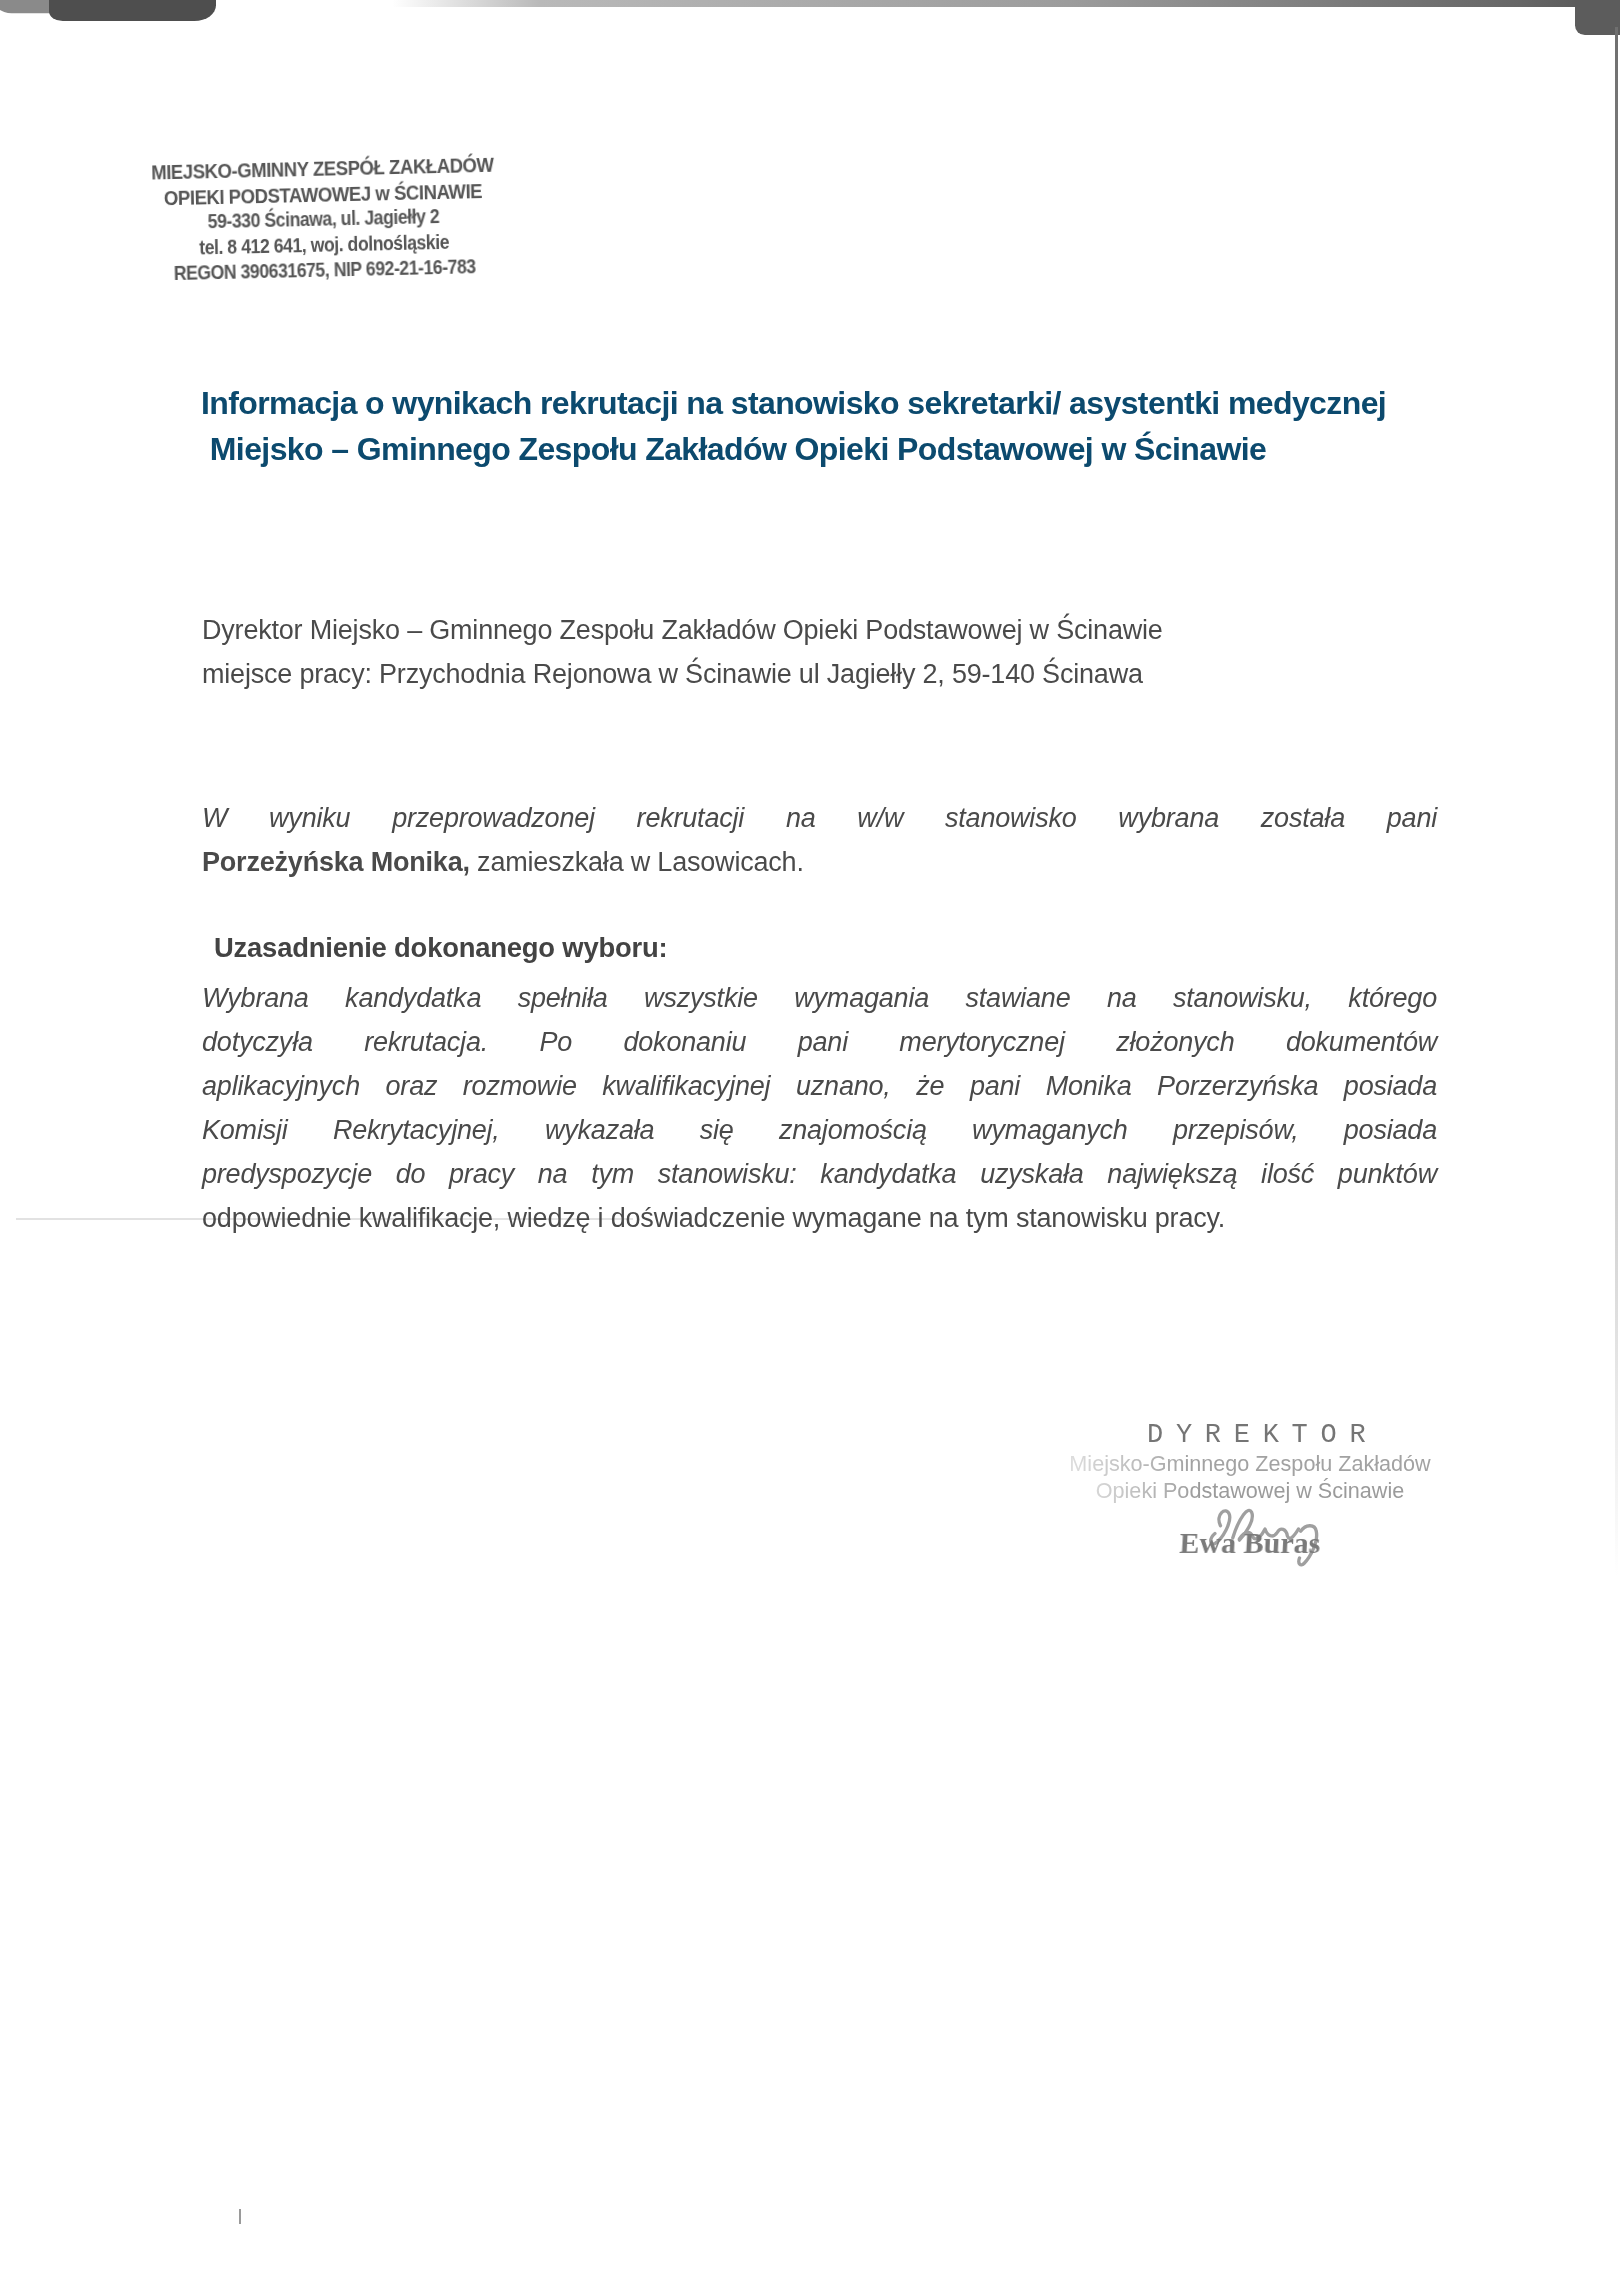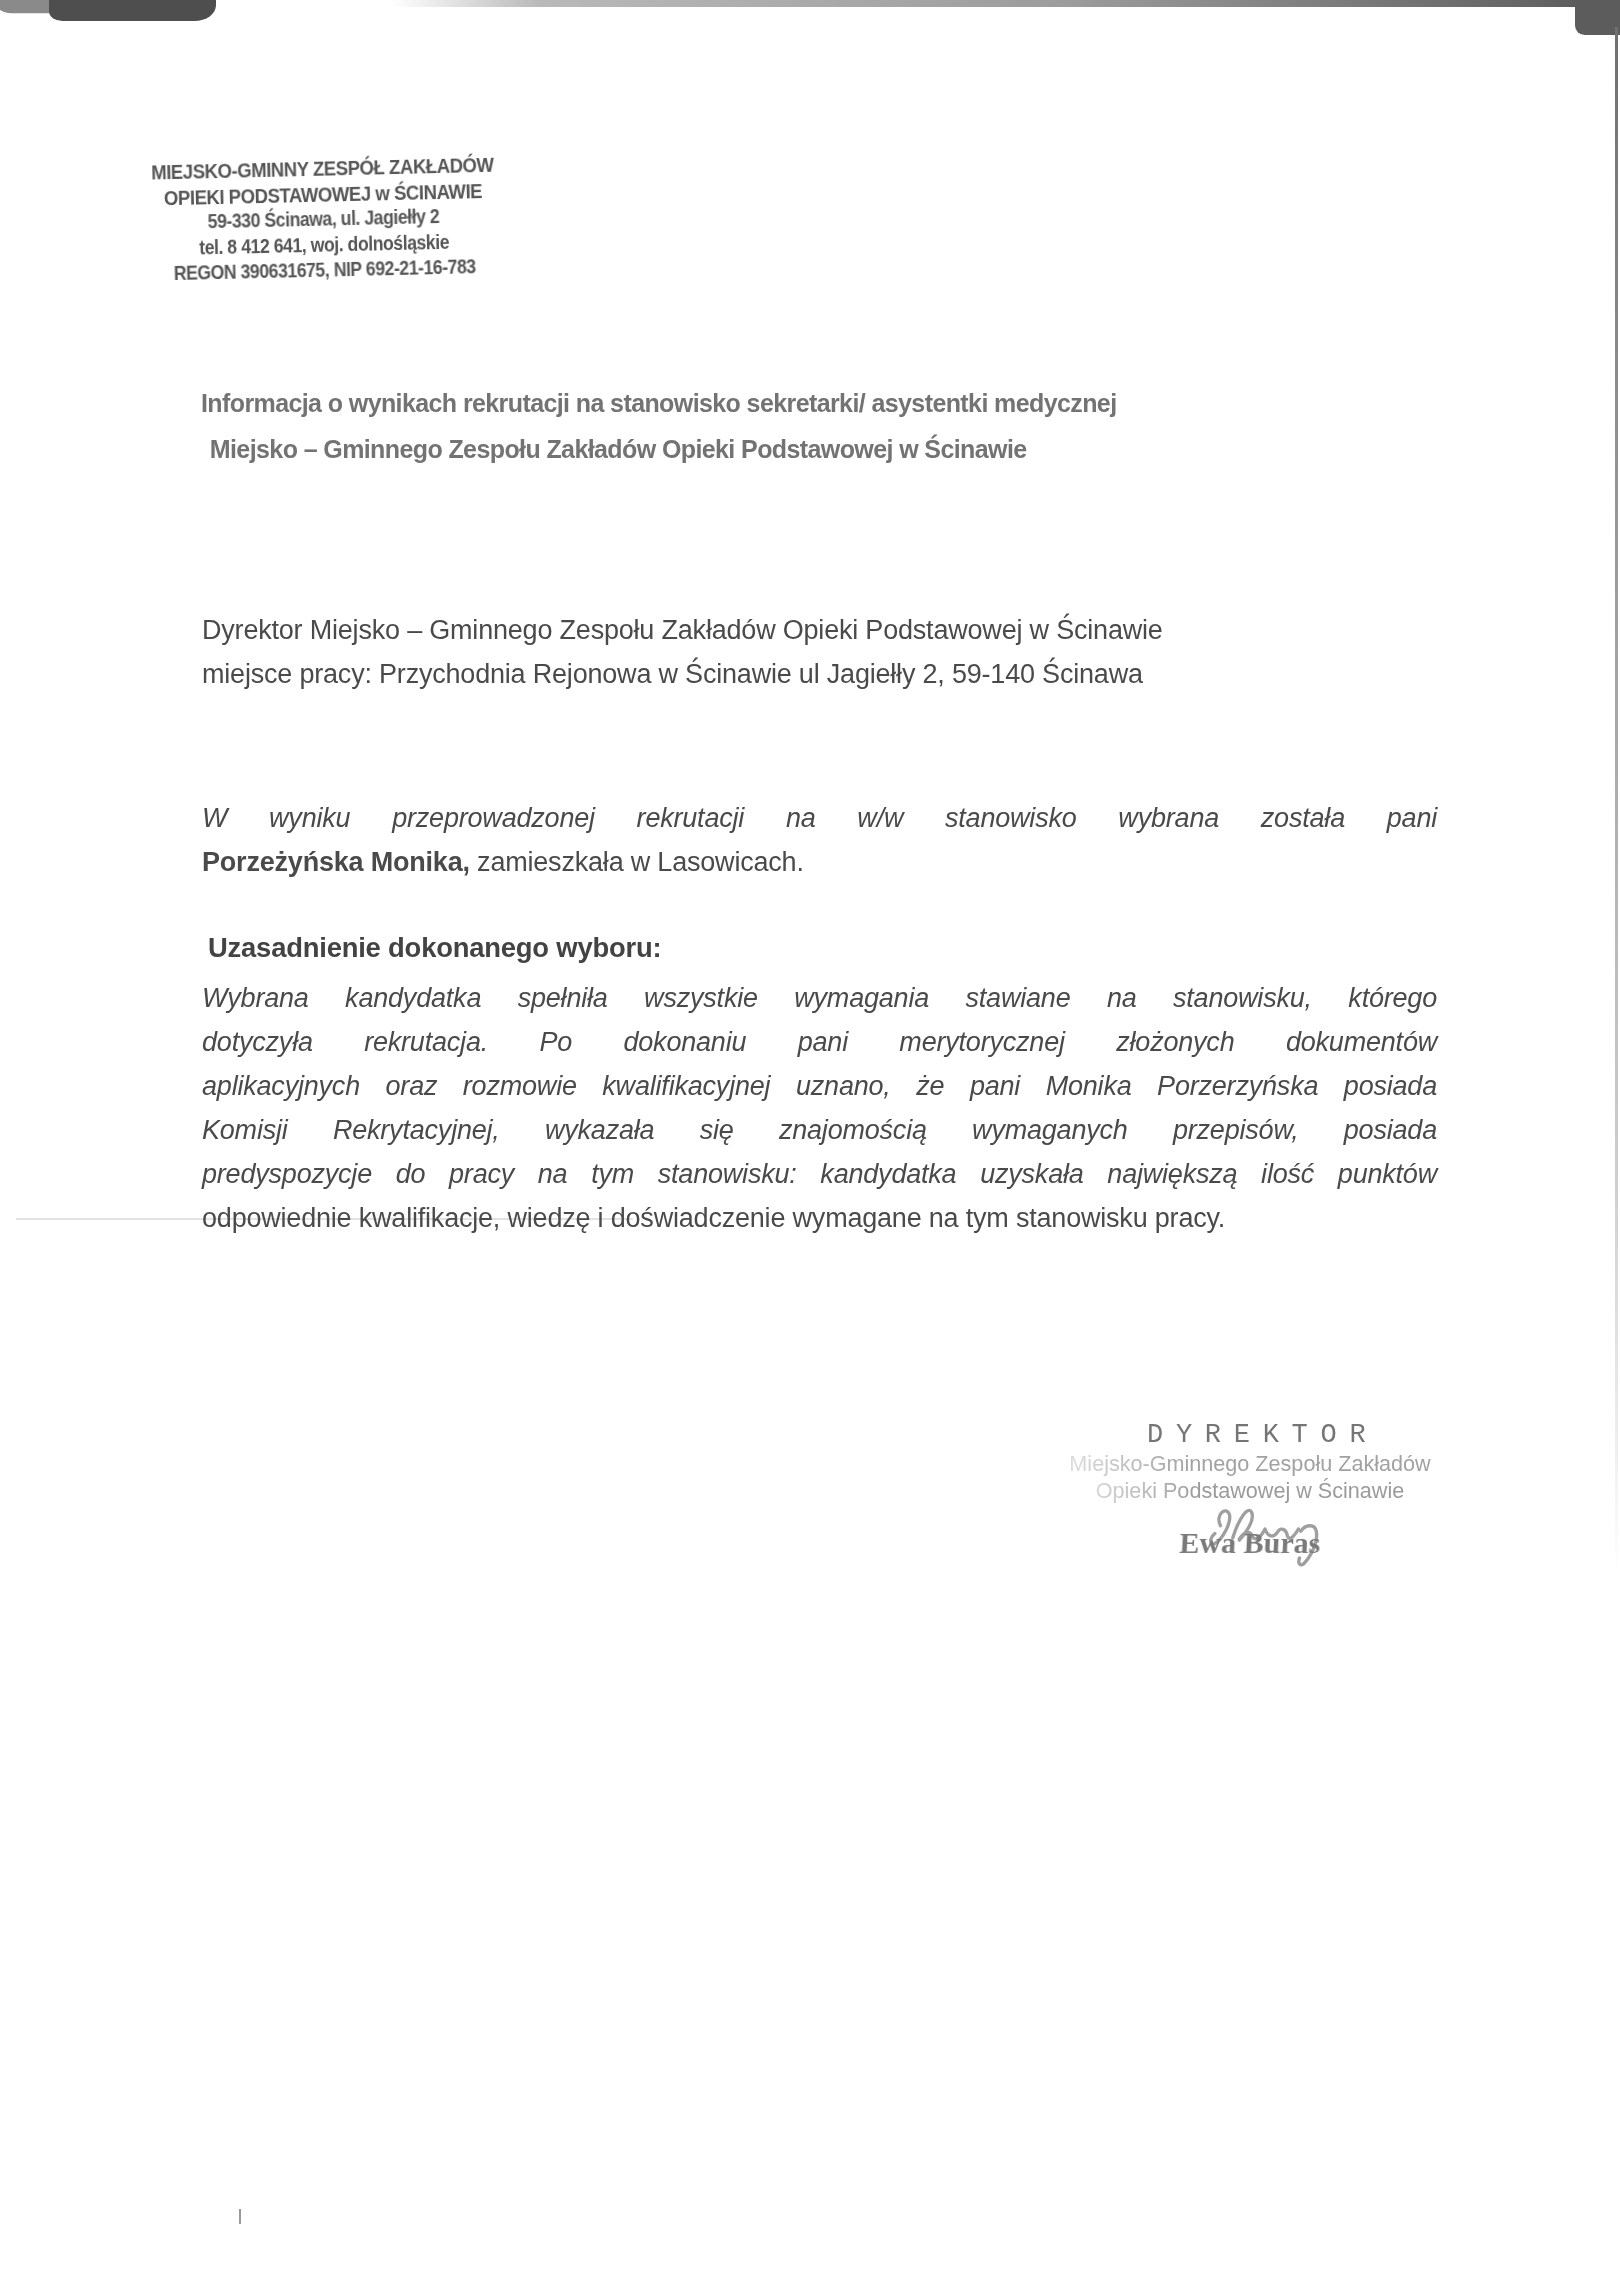--- a/index.html
+++ b/index.html
@@ -41,36 +41,36 @@
     text-align:center;color:#565656;
     font-weight:bold;font-size:20.6px;line-height:25.5px;letter-spacing:-0.5px;
     filter:blur(0.5px);
   }
   .stamp .s-line{white-space:nowrap;}
   .stamp .s-small{font-size:19.6px;}
 
   
   .doc-title{
     position:absolute;left:201px;top:380px;width:1235px;
-    font-weight:bold;font-size:25px;line-height:46px;letter-spacing:-0.6px;
-    color:#737373;
+    font-weight:bold;font-size:32px;line-height:46px;letter-spacing:-0.6px;
+    color:#0c4a6e;
   }
   .doc-title .t2{margin-left:8.8px;}
 
   
   .para{
     position:absolute;left:202px;width:1235px;
     font-size:27px;line-height:44px;color:#4a4a4a;letter-spacing:-0.2px;
   }
   .p1{top:608px;}
   .p2{top:796px;}
   .p3{top:976px;}
   .jline{text-align:justify;text-align-last:justify;font-style:italic;}
   .section-heading{
-    position:absolute;left:208px;top:931px;
+    position:absolute;left:214px;top:931px;
     font-weight:bold;font-size:27.4px;line-height:33px;color:#434343;letter-spacing:-0.2px;
   }
   .bold{font-weight:bold;}
 
   
   .sig{position:absolute;left:1000px;top:1416px;width:500px;height:176px;}
   .sig > div{position:absolute;left:0;width:100%;text-align:center;white-space:nowrap;}
   .sig-role{
     top:3.9px;
     font-family:Liberation Mono, monospace;font-size:27px;color:#757575;

